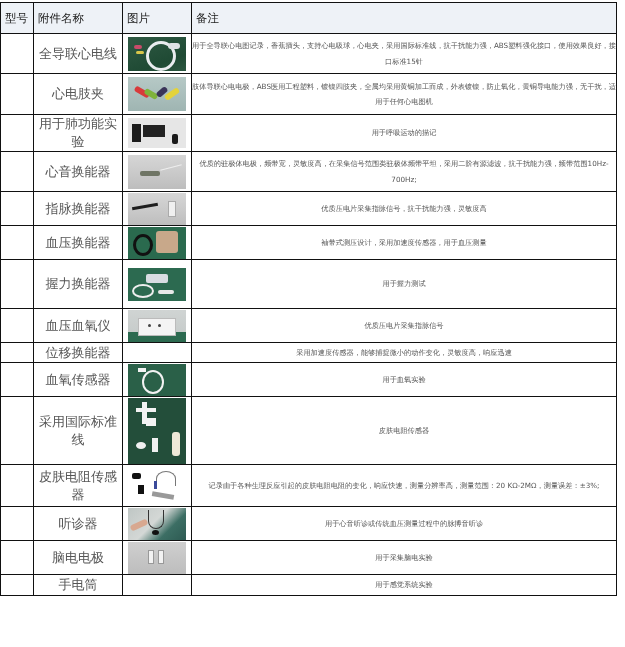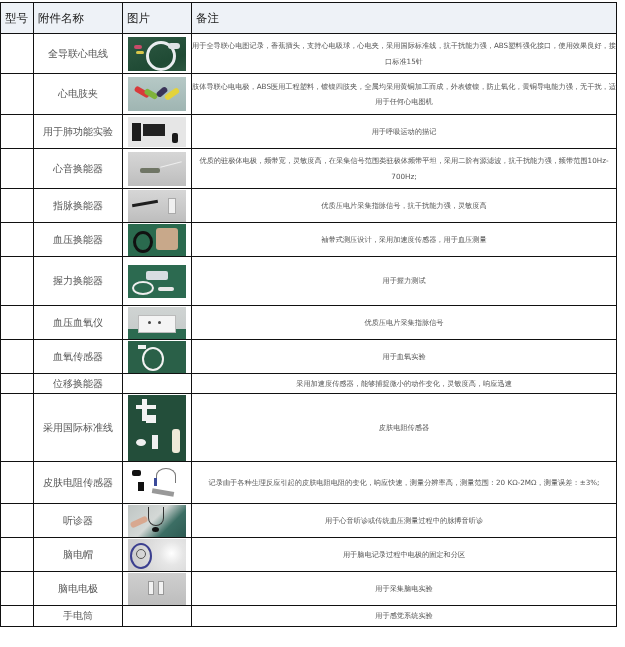--- a/index.html
+++ b/index.html
@@ -14,21 +14,21 @@
     overflow: hidden;
   }
   table.spec th {
     background: #eef2f7; height: 30px; text-align: left;
     font-size: 11.5px; font-weight: normal; color: #222; padding-left: 4px;
   }
   col.c-model { width: 33px; }
   col.c-name  { width: 89px; }
   col.c-img   { width: 69px; }
   col.c-note  { width: 425px; }
-  td.name { text-align: center; font-size: 10px; color: #555; }
+  td.name { text-align: center; font-size: 13px; color: #555; }
   td.note { text-align: center; font-size: 7.2px; color: #555; line-height: 2.1; padding: 0 10px; }
   td.img  { padding: 0 4px; }
   .thumb { width: 58px; margin: 0 auto; position: relative; overflow: hidden; }
   
   .bg-green { background: linear-gradient(160deg,#2f5a44,#1f4a34 70%,#2b5740); }
   .bg-gray  { background: linear-gradient(180deg,#d6d6d6,#c8c8c8 60%,#bdbdbd); }
   .bg-teal  { background: linear-gradient(180deg,#b6c9c6,#9fb5b2); }
   .bg-white { background: #ffffff; }
   .shape { position: absolute; }
 </style>
@@ -148,37 +148,37 @@
       <td class="img">
         <div class="thumb" style="height:32px;background:linear-gradient(180deg,#d0d4d3 0%,#c7cccb 70%,#2c6a50 70%)">
           <div class="shape" style="left:10px;top:8px;width:36px;height:16px;background:#f4f4f4;border:1px solid #bbb;"></div>
           <div class="shape" style="left:20px;top:14px;width:3px;height:3px;background:#444;border-radius:50%;"></div>
           <div class="shape" style="left:30px;top:14px;width:3px;height:3px;background:#444;border-radius:50%;"></div>
         </div>
       </td>
       <td class="note">优质压电片采集指脉信号</td>
     </tr>
 
+    <tr style="height:20px">
+      <td></td>
+      <td class="name">位移换能器</td>
+      <td class="img"></td>
+      <td class="note">采用加速度传感器，能够捕捉微小的动作变化，灵敏度高，响应迅速</td>
+    </tr>
+
     <tr style="height:34px">
       <td></td>
       <td class="name">血氧传感器</td>
       <td class="img">
         <div class="thumb bg-green" style="height:32px;background:#2a6048">
           <div class="shape" style="left:14px;top:6px;width:18px;height:20px;border:2px solid #f2f2f2;border-radius:50%;"></div>
           <div class="shape" style="left:10px;top:4px;width:8px;height:4px;background:#f2f2f2;"></div>
         </div>
       </td>
       <td class="note">用于血氧实验</td>
-    </tr>
-
-    <tr style="height:20px">
-      <td></td>
-      <td class="name">位移换能器</td>
-      <td class="img"></td>
-      <td class="note">采用加速度传感器，能够捕捉微小的动作变化，灵敏度高，响应迅速</td>
     </tr>
 
     <tr style="height:68px">
       <td></td>
       <td class="name">采用国际标准线</td>
       <td class="img">
         <div class="thumb bg-green" style="height:66px;background:#234e3a">
           <div class="shape" style="left:14px;top:4px;width:5px;height:22px;background:#f3f3f3;"></div>
           <div class="shape" style="left:8px;top:10px;width:20px;height:4px;background:#f3f3f3;"></div>
           <div class="shape" style="left:18px;top:20px;width:10px;height:8px;background:#f3f3f3;"></div>
@@ -211,31 +211,20 @@
       <td class="img">
         <div class="thumb" style="height:32px;background:linear-gradient(135deg,#bfc6c4 0%,#d4d8d6 45%,#3c6e64 70%,#2d5a52 100%)">
           <div class="shape" style="left:20px;top:2px;width:14px;height:18px;border:1px solid #333;border-radius:0 0 8px 8px;border-top:none;"></div>
           <div class="shape" style="left:2px;top:14px;width:18px;height:6px;background:#d8a890;border-radius:3px;transform:rotate(-25deg);"></div>
           <div class="shape" style="left:24px;top:22px;width:7px;height:5px;background:#111;border-radius:50%;"></div>
         </div>
       </td>
       <td class="note">用于心音听诊或传统血压测量过程中的脉搏音听诊</td>
     </tr>
 
-    <tr style="height:34px">
-      <td></td>
-      <td class="name">脑电帽</td>
-      <td class="img">
-        <div class="thumb" style="height:32px;background:radial-gradient(circle at 75% 45%,#ffffff 0%,#e6e6e6 25%,#cfcfcf 80%)">
-          <div class="shape" style="left:2px;top:4px;width:18px;height:22px;border:2px solid #3b3f8f;border-radius:50%;"></div>
-          <div class="shape" style="left:8px;top:10px;width:8px;height:8px;border:1px solid #555;border-radius:50%;"></div>
-        </div>
-      </td>
-      <td class="note">用于脑电记录过程中电极的固定和分区</td>
-    </tr>
 
     <tr style="height:34px">
       <td></td>
       <td class="name">脑电电极</td>
       <td class="img">
         <div class="thumb bg-gray" style="height:32px;background:linear-gradient(180deg,#cfcfcf,#bdbdbd)">
           <div class="shape" style="left:20px;top:8px;width:4px;height:12px;background:#f2f2f2;border:1px solid #999;"></div>
           <div class="shape" style="left:30px;top:8px;width:4px;height:12px;background:#f2f2f2;border:1px solid #999;"></div>
         </div>
       </td>

